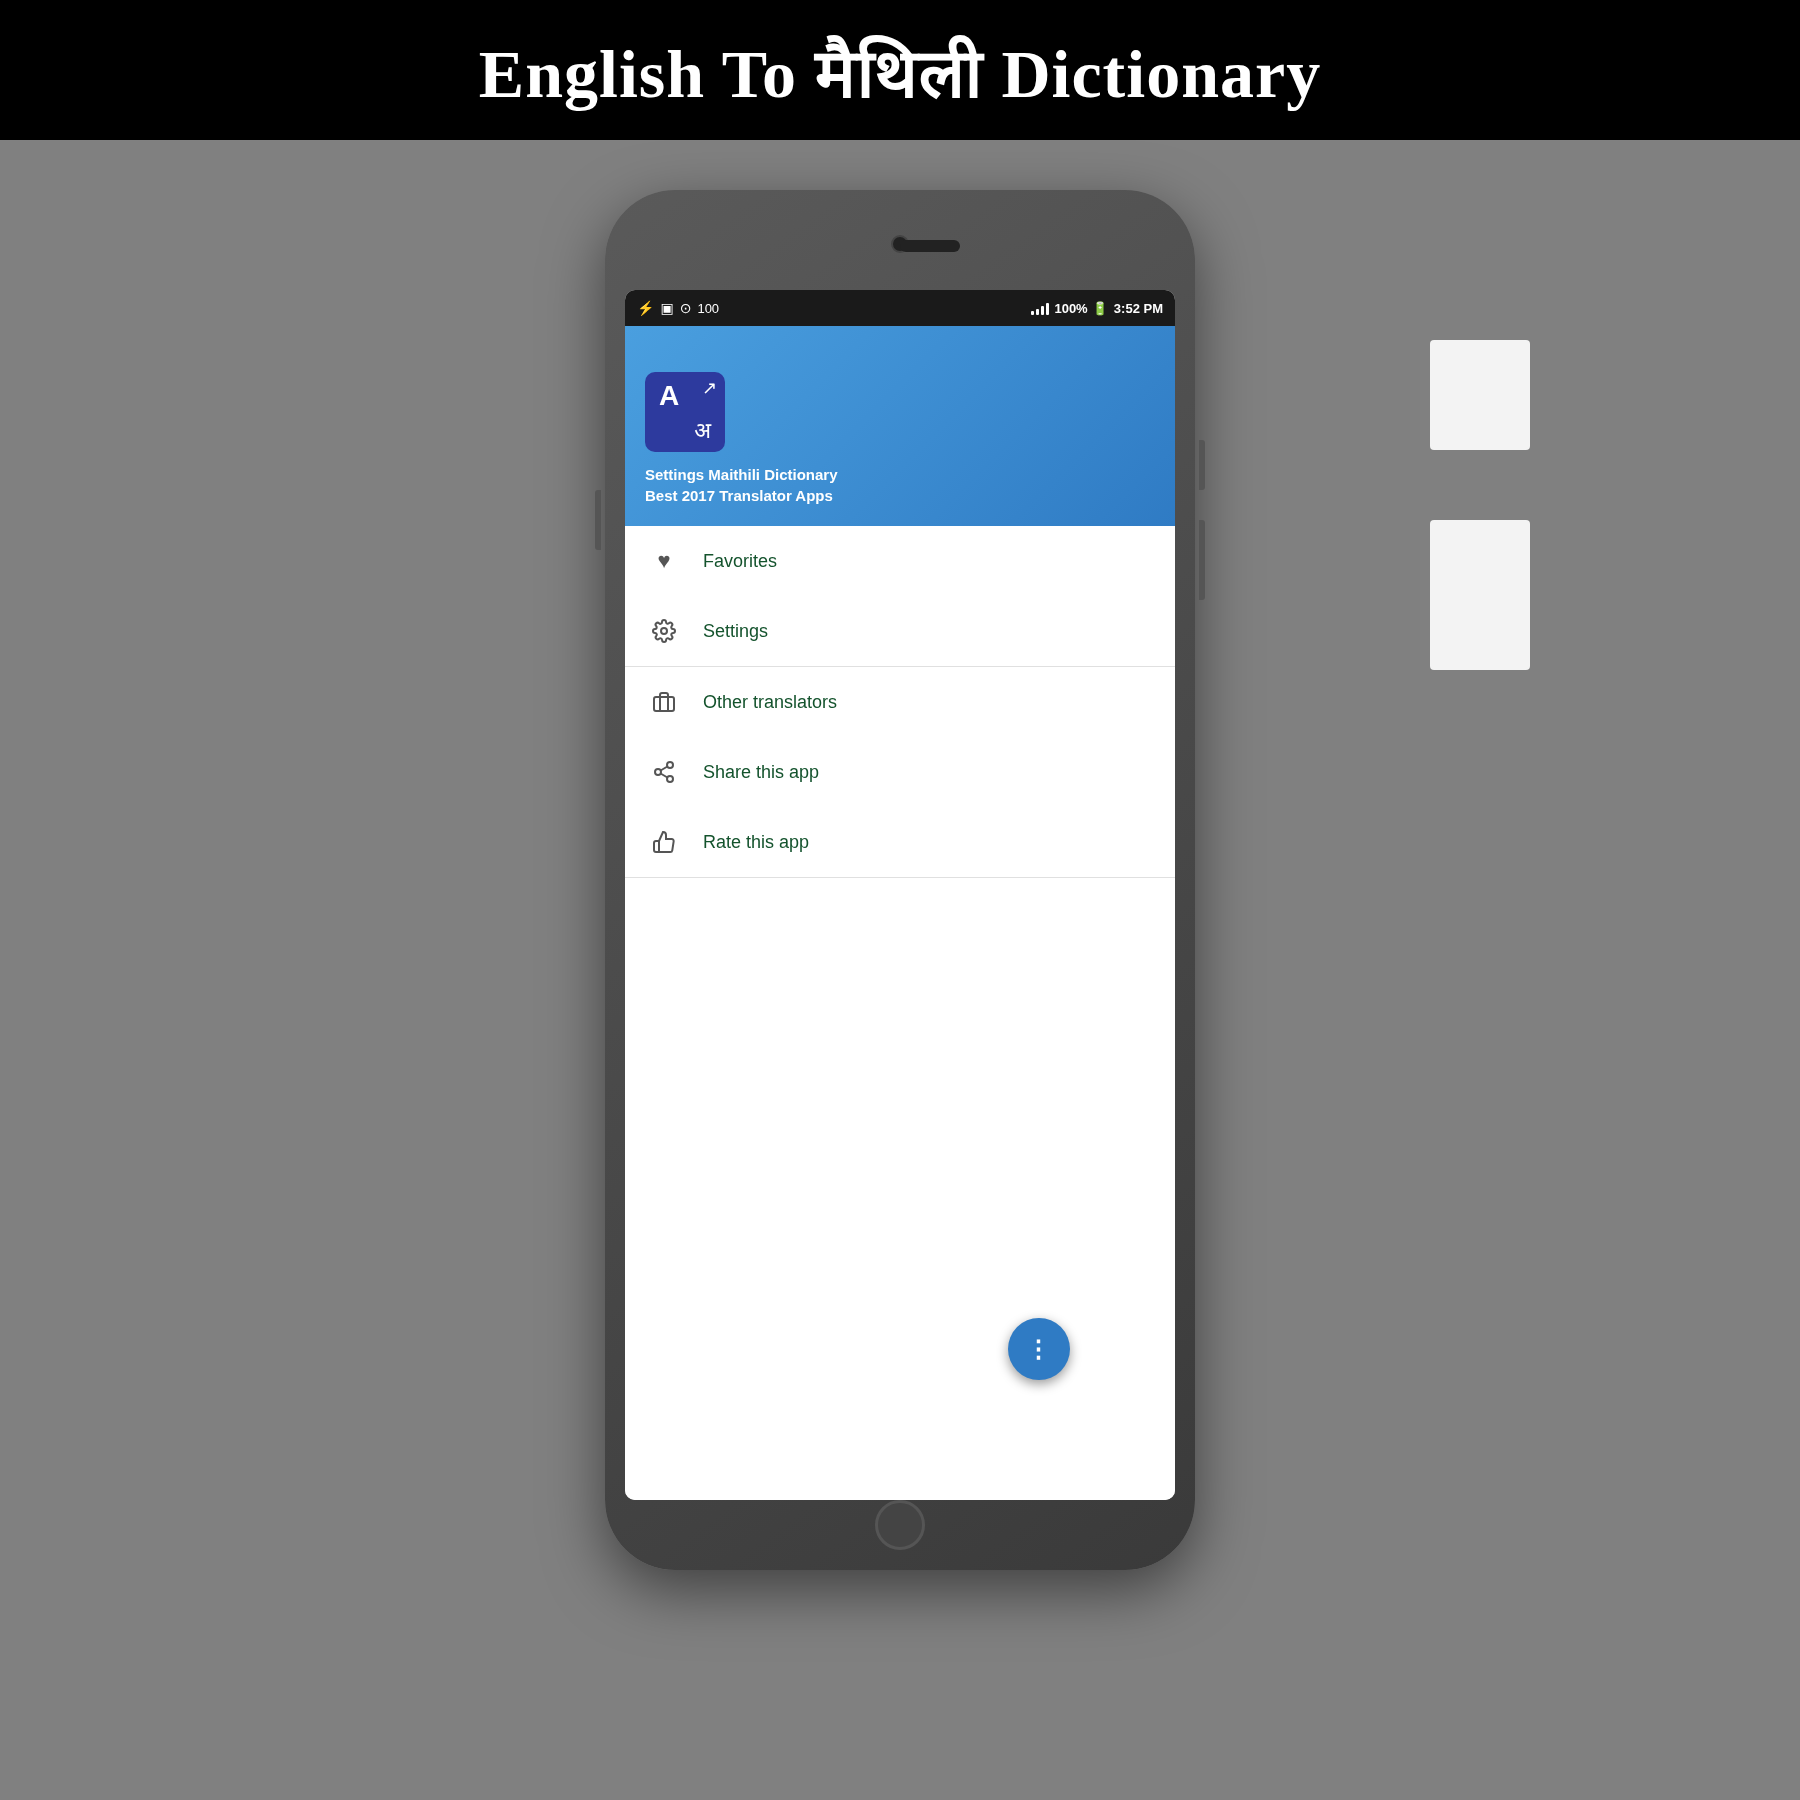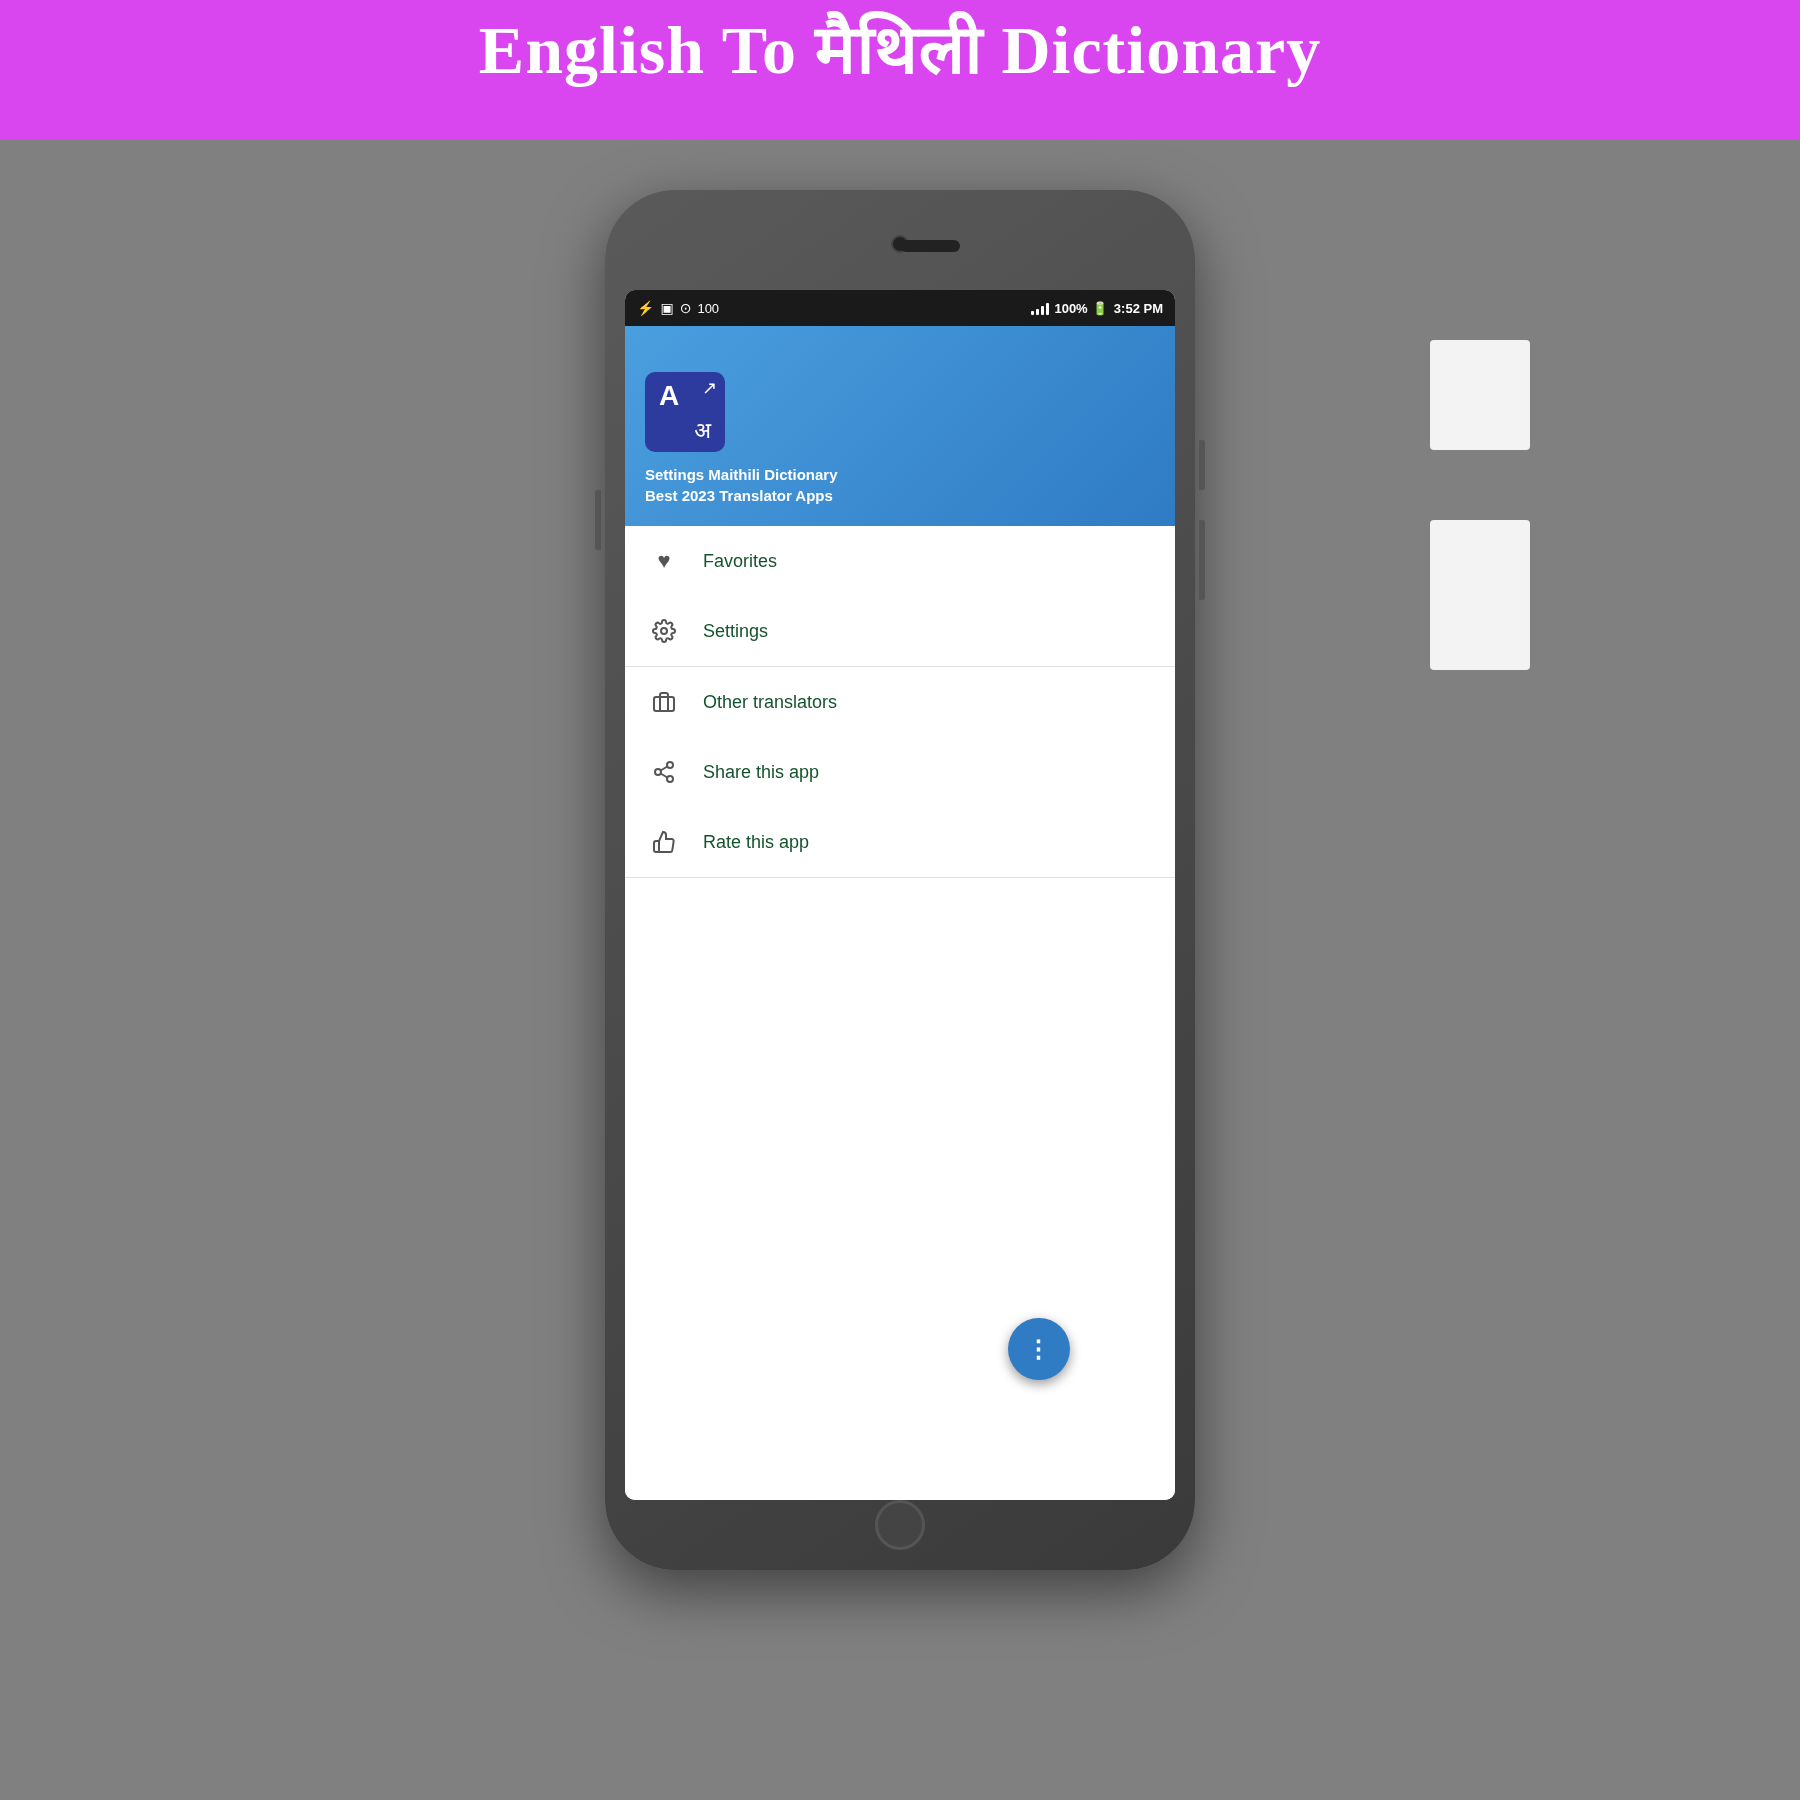--- a/index.html
+++ b/index.html
@@ -10,22 +10,23 @@
       background-color: #808080;
       font-family: 'Arial', sans-serif;
       overflow: hidden;
       position: relative;
     }
 
     
     .top-banner {
       width: 100%;
       height: 140px;
-      background-color: #d946ef;
-      display: flex;
+      background-color: #000000;
+      display: flex;
+      align-items: center;
       justify-content: center;
     }
 
     .top-banner-title {
       color: white;
       font-size: 68px;
       font-weight: bold;
       font-family: Georgia, serif;
       letter-spacing: 1px;
     }
@@ -398,21 +399,21 @@
         </div>
 
         <div class="drawer-header">
           <div class="app-icon-box">
             <span class="app-icon-text-a">A</span>
             <span class="app-icon-arrow">↗</span>
             <span class="app-icon-text-hindi">अ</span>
           </div>
           <div class="app-name">
             <div>Settings Maithili Dictionary</div>
-            <div>Best 2023 Translator Apps</div>
+            <div>Best 2017 Translator Apps</div>
           </div>
         </div>
 
         <div class="drawer-menu">
 
           <div class="menu-section">
             <div class="menu-item">
               <div class="menu-icon">♥</div>
               <span class="menu-label">Favorites</span>
             </div>

